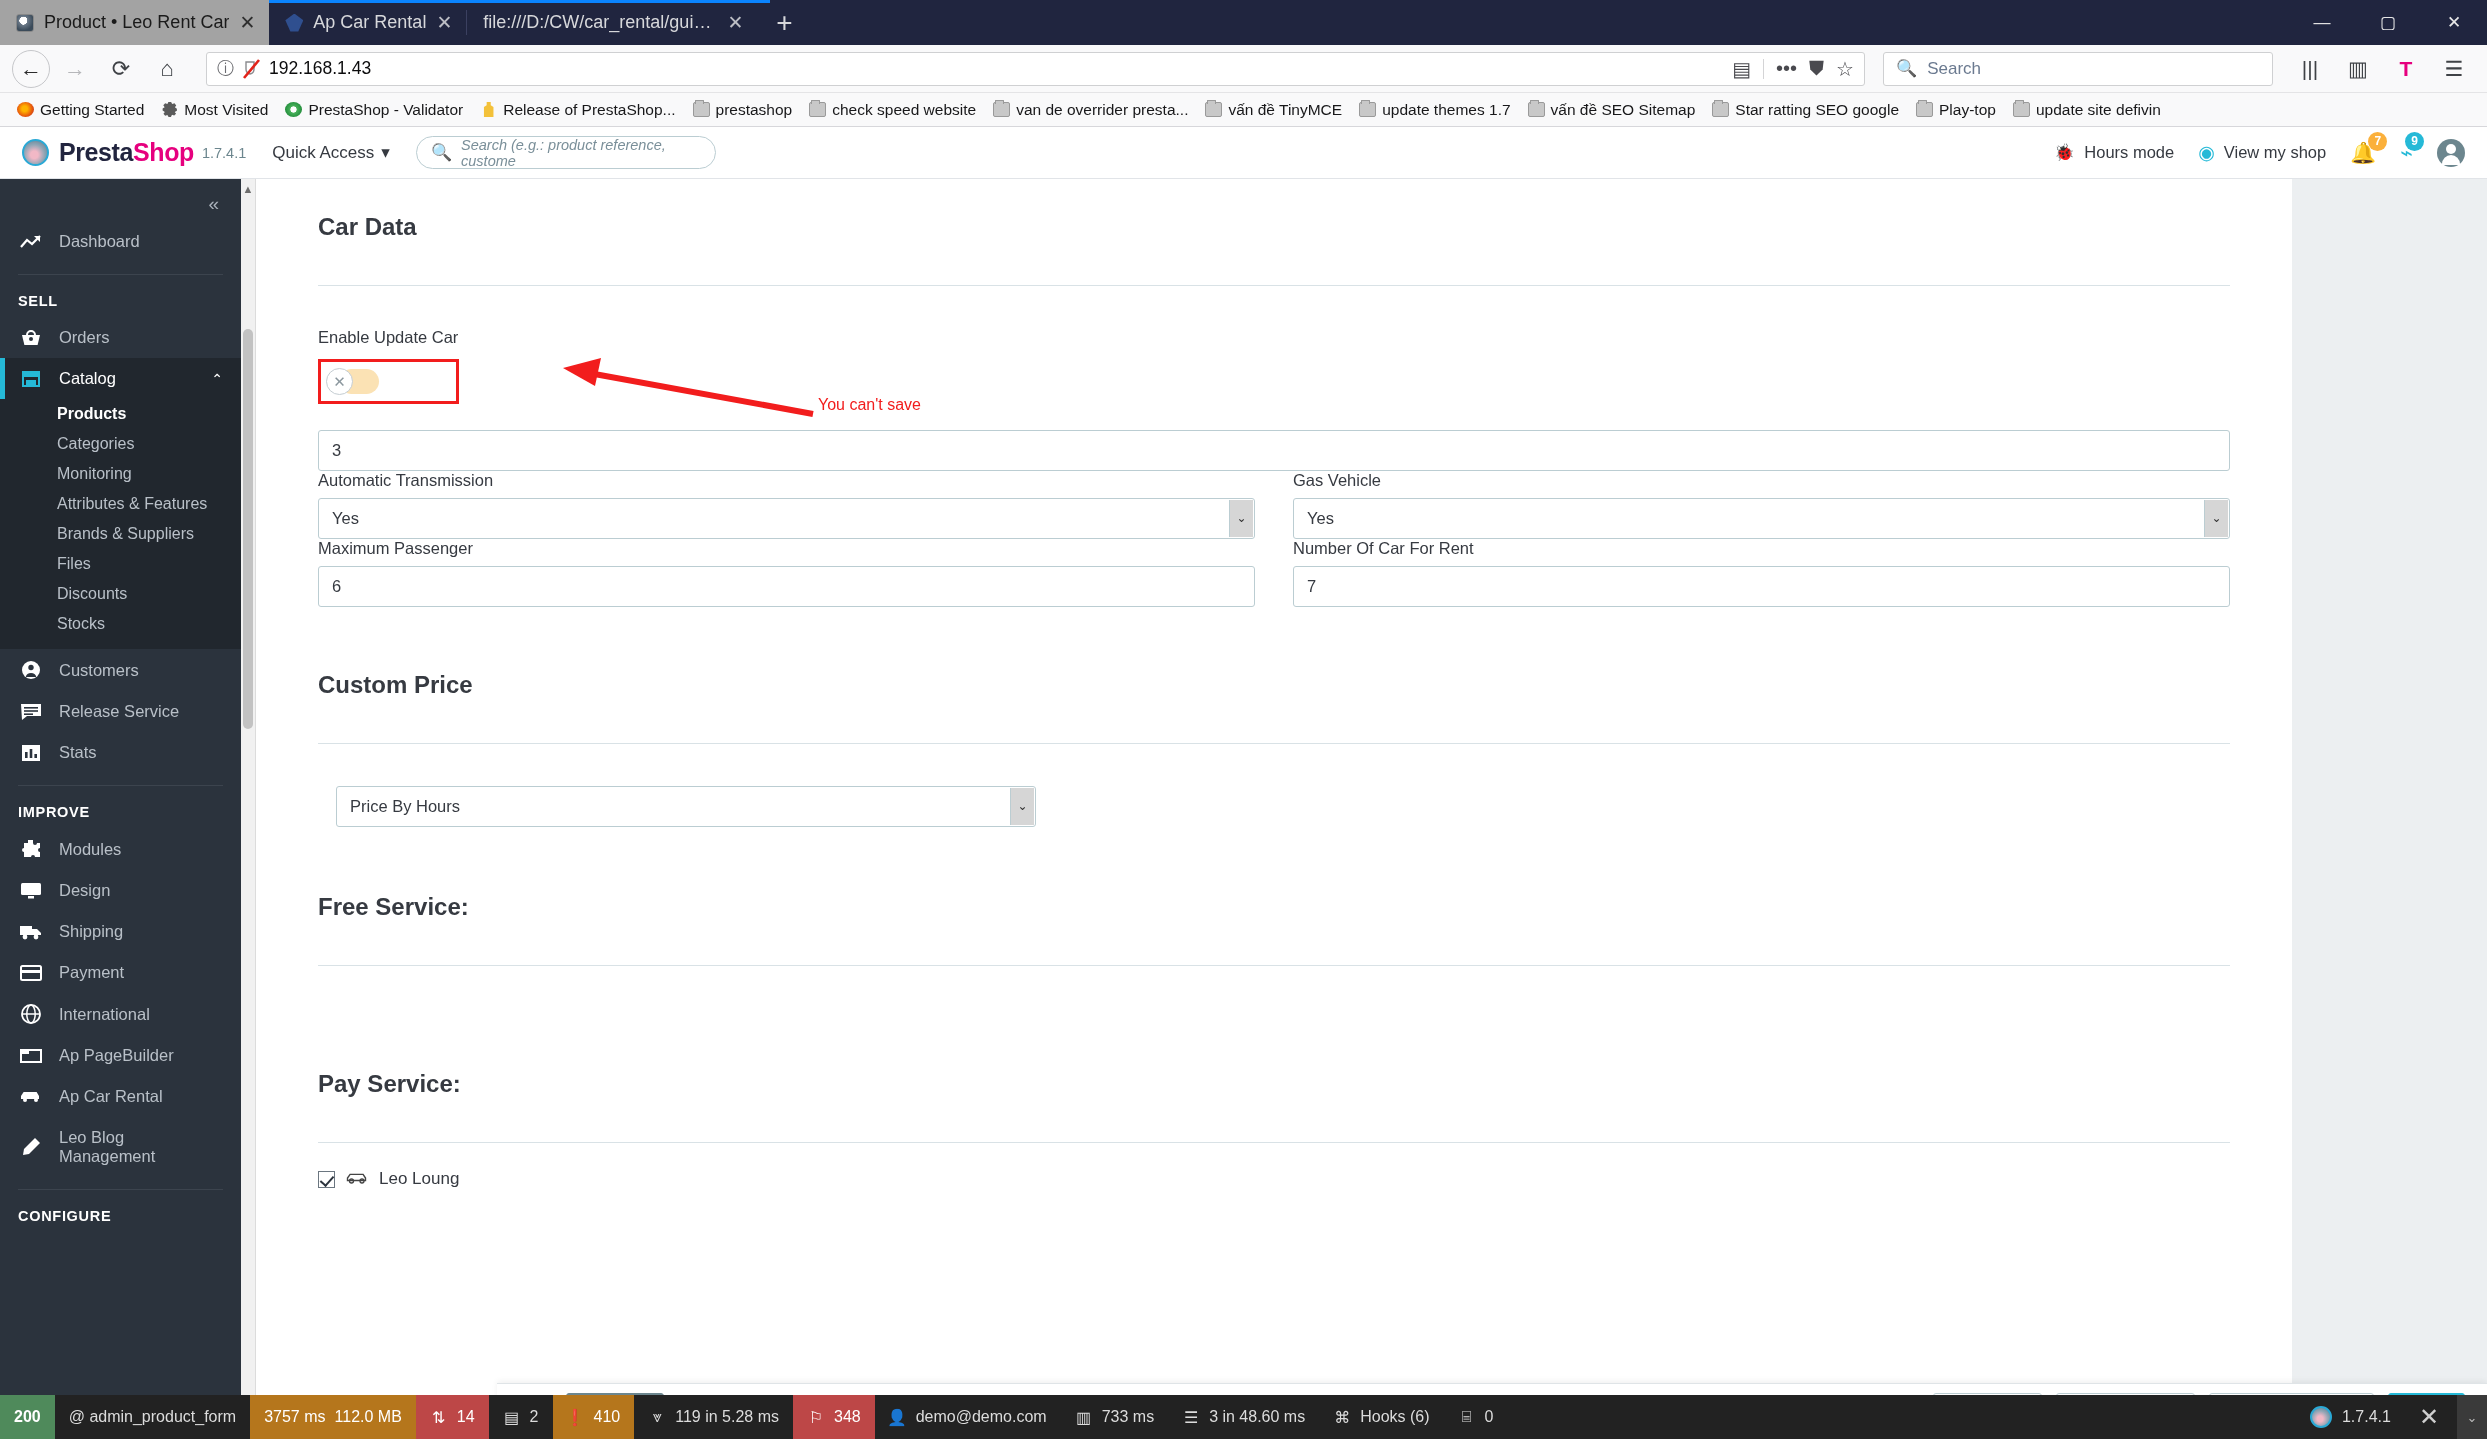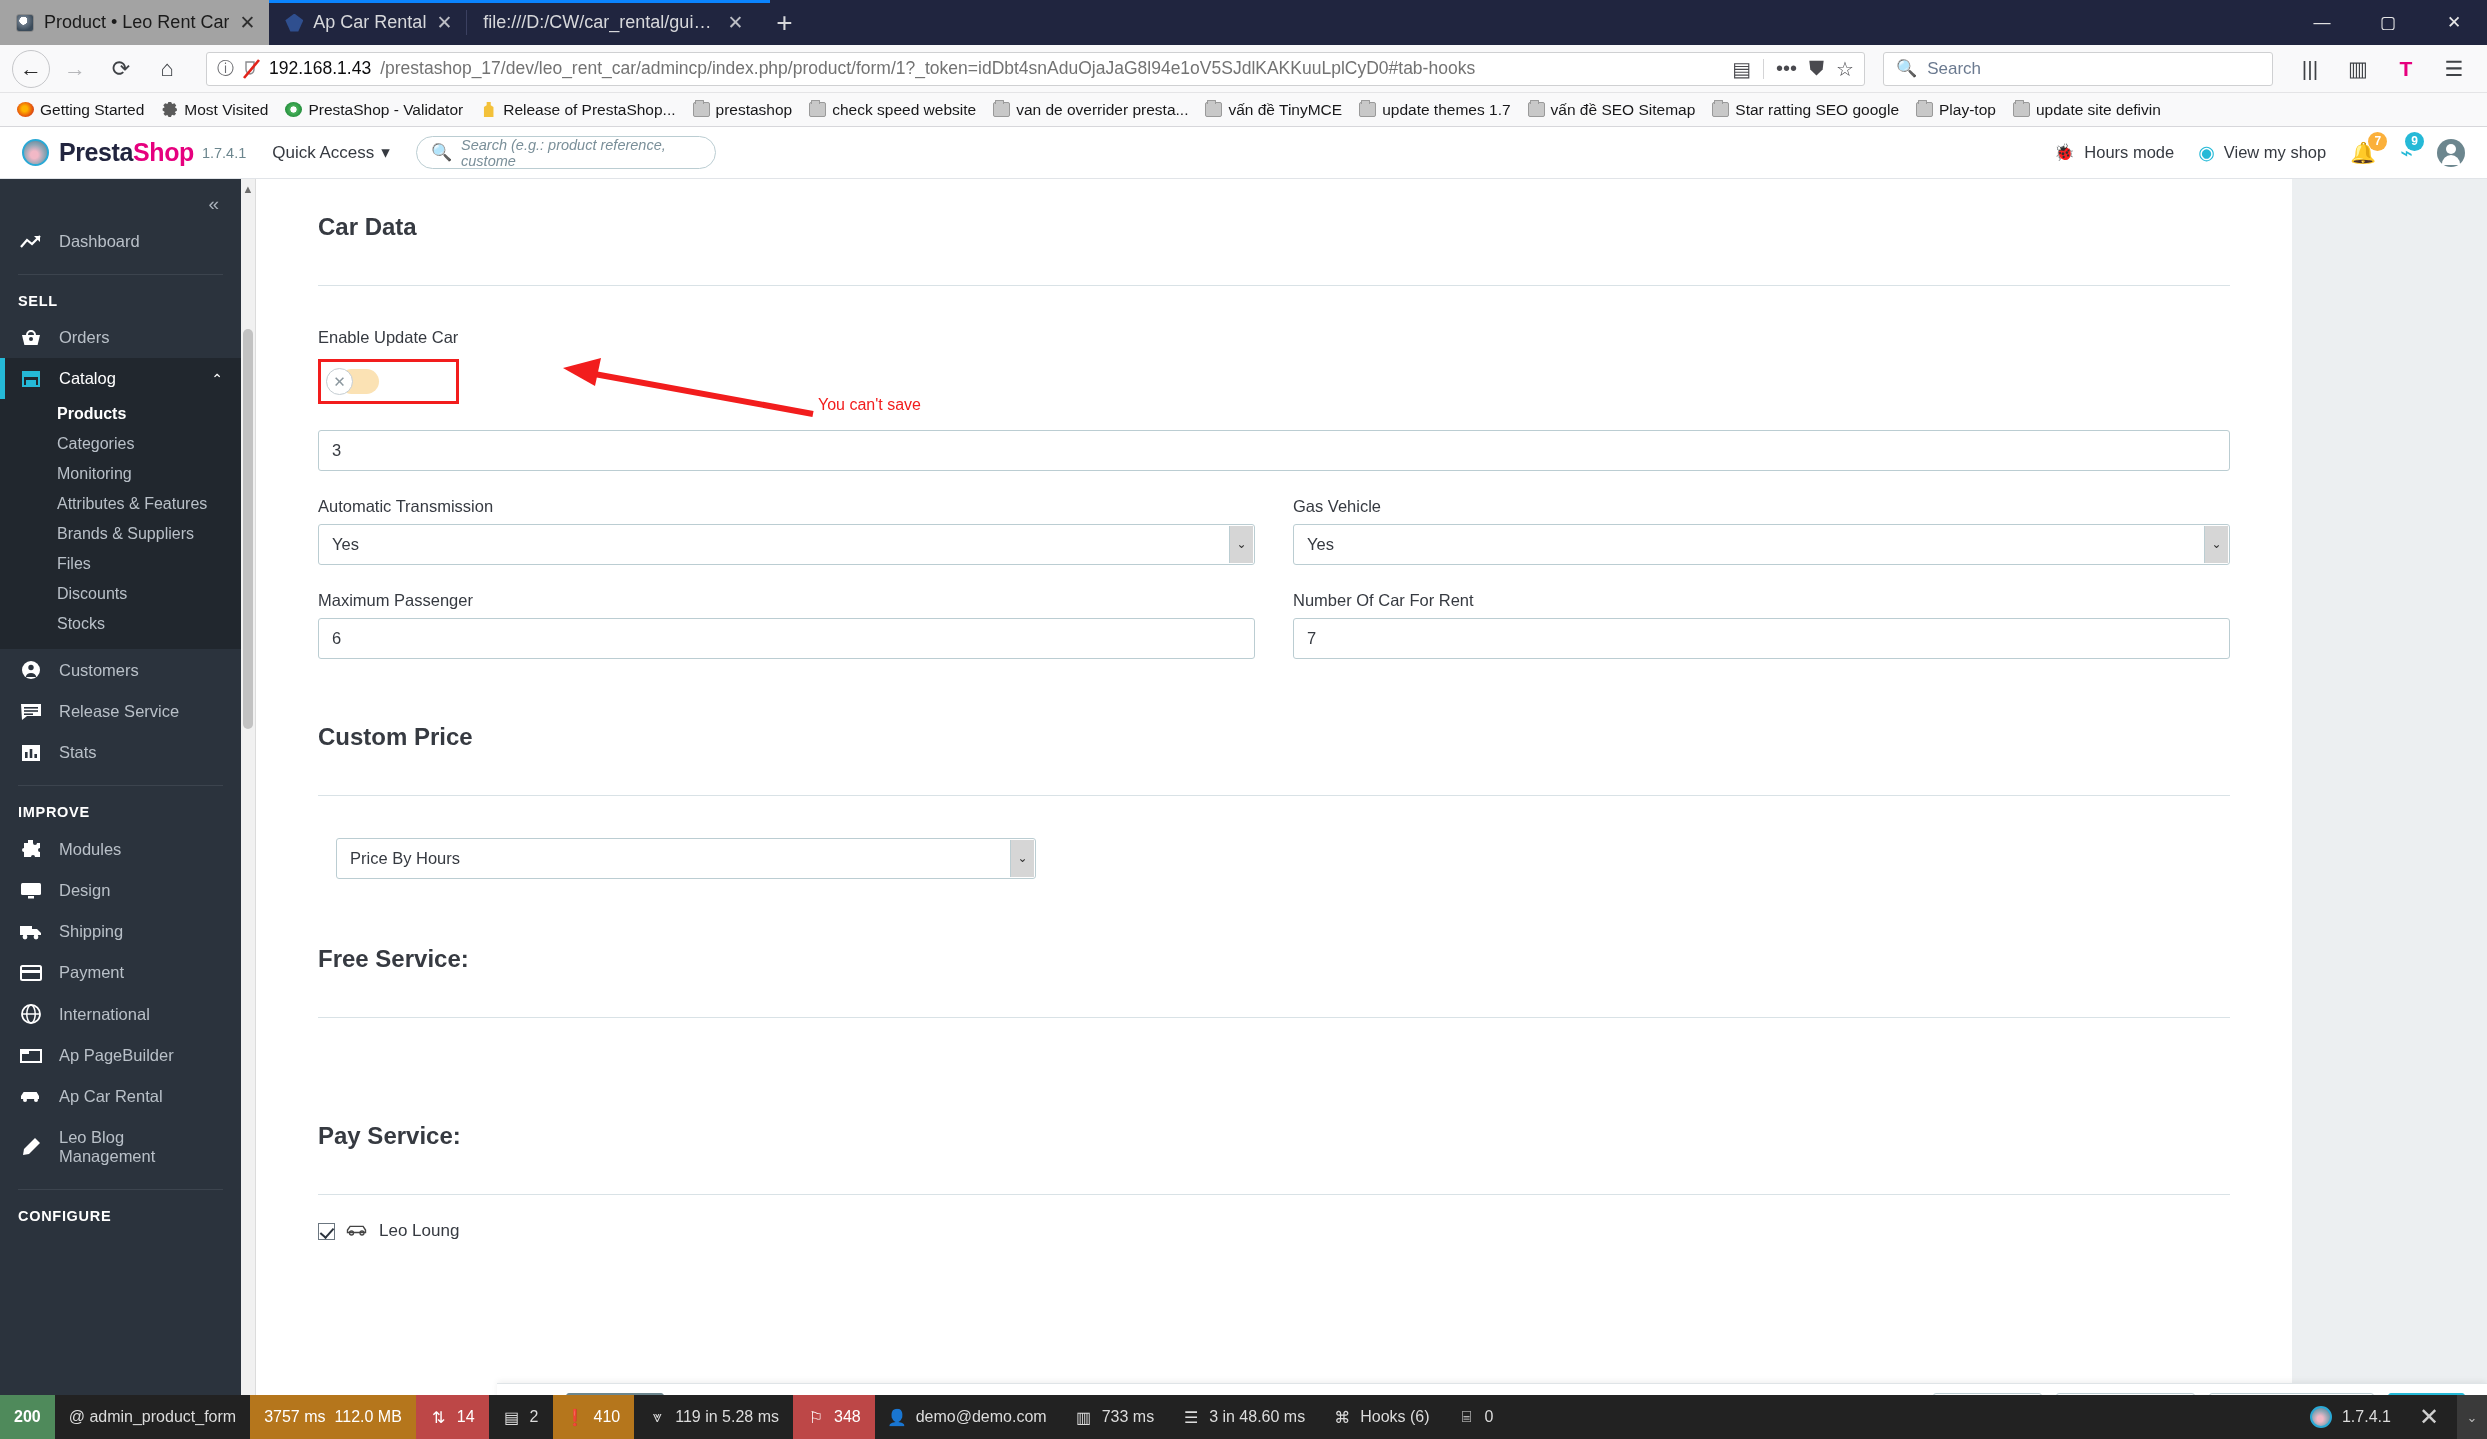--- a/index.html
+++ b/index.html
@@ -148,21 +148,21 @@
 
   .content-card {
     position:absolute; left:15px; right:195px; top:0; bottom:0; background:#fff;
     padding: 18px 0 0 0; overflow:hidden;
   }
   .inner{padding: 0 62px;}
   .sect-title{font-size:24px;font-weight:700;color:#363a41;margin: 16px 0 0 0;}
   .hr{height:1px;background:#d9e2e6;margin:44px 0 0 0;}
 
   .form-label{font-size:16.5px;color:#363a41;margin-bottom:8px;}
-  .row2{display:flex;gap:38px;margin-top:26px;}
+  .row2{display:flex;gap:38px;}
   .col{flex:1 1 0;min-width:0;}
   .inp{
     width:100%;height:41px;border:1px solid #bbcdd2;border-radius:3px;background:#fff;
     font-size:16.5px;color:#363a41;padding:0 13px;line-height:39px;
   }
   .sel{
     width:100%;height:41px;border:1px solid #bbcdd2;border-radius:3px;background:#fff;
     font-size:16.5px;color:#363a41;padding:0 13px;line-height:39px;position:relative;
   }
   .sel .arrow{
@@ -263,21 +263,20 @@
 
     <div class="urlbar">
       <span class="info">ⓘ</span>
       <span class="shield">
         <svg width="17" height="20" viewBox="0 0 17 20">
           <path d="M3 3h8v7a5 5 0 0 1-4 5 5 5 0 0 1-4-5z" fill="none" stroke="#8a8a8e" stroke-width="1.4"></path>
           <line x1="1" y1="19" x2="16" y2="1" stroke="#e2231a" stroke-width="2.6"></line>
         </svg>
       </span>
       <span class="url-host">192.168.1.43</span>
-        <span class="url-rest">/prestashop_17/dev/leo_rent_car/admincp/index.php/product/form/1?_token=idDbt4snAduOjaJaG8l94e1oV5SJdlKAKKuuLplCyD0#tab-hooks</span>
       <span class="url-right">
         <span>▤</span>
         <span class="sep"></span>
         <span>•••</span>
         <span>⛊</span>
         <span>☆</span>
       </span>
     </div>
 
     <div class="searchbar">

